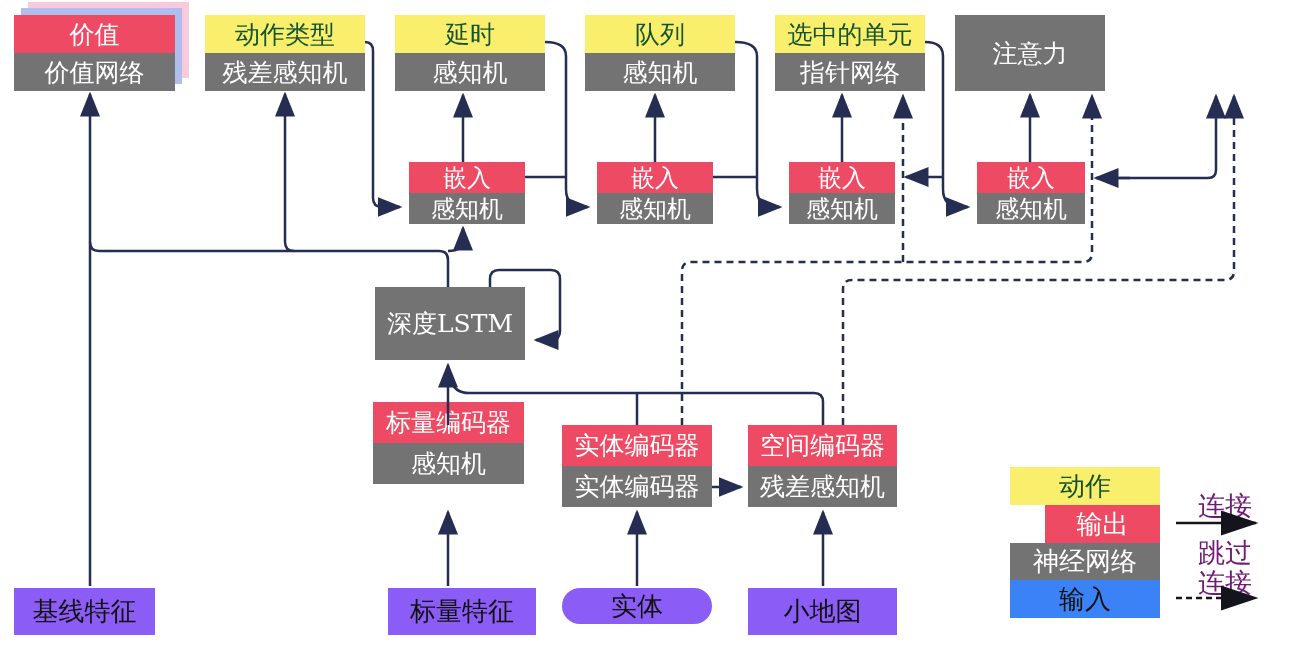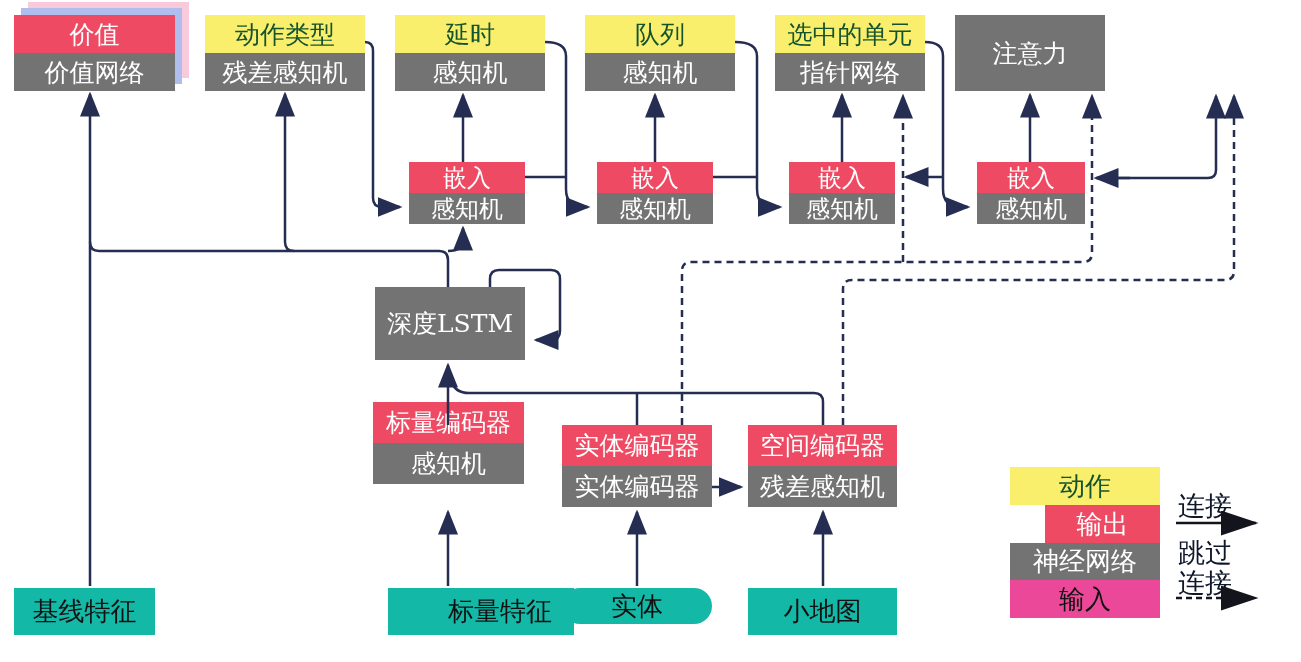--- a/index.html
+++ b/index.html
@@ -4,27 +4,27 @@
 <style>
   html,body{margin:0;padding:0;background:#ffffff;}
   #stage{position:relative;width:1301px;height:662px;background:#ffffff;overflow:hidden;
          font-family:"DejaVu Serif","Liberation Serif",serif;}
   .node{position:absolute;display:flex;flex-direction:column;}
   .half{flex:1;display:flex;align-items:center;justify-content:center;
         white-space:nowrap;font-size:25px;line-height:1;}
   .bg-yellow{background:#F9EF6D;color:#14532d;}
   .bg-red{background:#EE4A63;color:#ffffff;text-align:center;}
   .bg-blue{background:#737373;color:#ffffff;}
-  .bg-green{background:#ec4899;color:#111111;}
+  .bg-green{background:#3b82f6;color:#111111;}
   .card{position:absolute;}
   .card-pink{background:#F9CADC;}
   .card-blue{background:#AFBEEC;}
-  .green-box{position:absolute;background:#14b8a6;color:#111111;display:flex;
+  .green-box{position:absolute;background:#8b5cf6;color:#111111;display:flex;
              align-items:center;justify-content:center;font-size:26px;text-align:right;}
-  .legend-label{position:absolute;color:#0f172a;font-size:27px;line-height:1.1;}
+  .legend-label{position:absolute;color:#701a75;font-size:27px;text-align:center;line-height:1.1;}
   #wires{position:absolute;left:0;top:0;pointer-events:none;}
 </style>
 </head>
 <body>
 
 <div id="stage">
 
   <div class="card card-pink" style="left:28px;top:2px;width:161px;height:76px;"></div>
   <div class="card card-blue" style="left:21px;top:8px;width:161px;height:76px;"></div>
 
@@ -82,21 +82,21 @@
   <div class="node" style="left:562px;top:425px;width:150px;height:82px;">
     <div class="half bg-red">实体编码器</div>
     <div class="half bg-blue">实体编码器</div>
   </div>
   <div class="node" style="left:748px;top:425px;width:149px;height:82px;">
     <div class="half bg-red">空间编码器</div>
     <div class="half bg-blue">残差感知机</div>
   </div>
 
   <div class="green-box" style="left:14px;top:588px;width:141px;height:47px;">基线特征</div>
-  <div class="green-box" style="left:388px;top:588px;width:148px;height:47px;padding-left:38px;">标量特征</div>
+  <div class="green-box" style="left:388px;top:588px;width:148px;height:47px;">标量特征</div>
   <div class="green-box" style="left:562px;top:588px;width:150px;height:36px;border-radius:23px;">实体</div>
   <div class="green-box" style="left:748px;top:588px;width:149px;height:47px;">小地图</div>
 
   <div class="node" style="left:1010px;top:467px;width:150px;height:151px;">
     <div class="half bg-yellow" style="font-size:26px;">动作</div>
     <div class="half bg-red" style="font-size:26px;margin-left:35px;">输出</div>
     <div class="half bg-blue" style="font-size:26px;">神经网络</div>
     <div class="half bg-green" style="font-size:26px;">输入</div>
   </div>
   <div class="legend-label" style="left:1178px;top:491px;width:94px;">连接</div>

